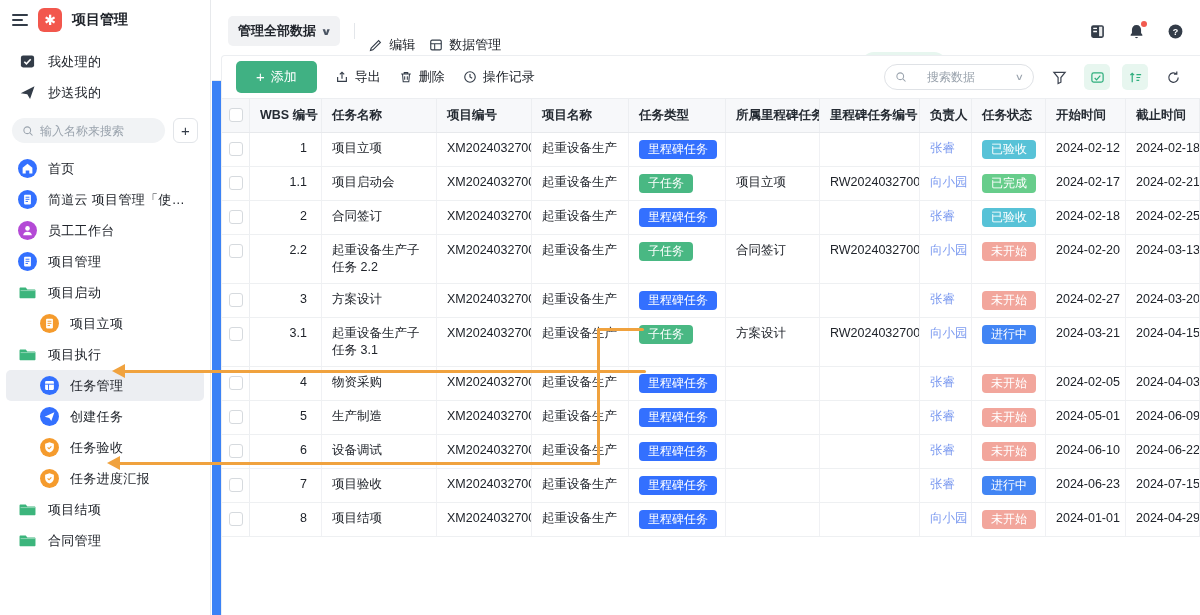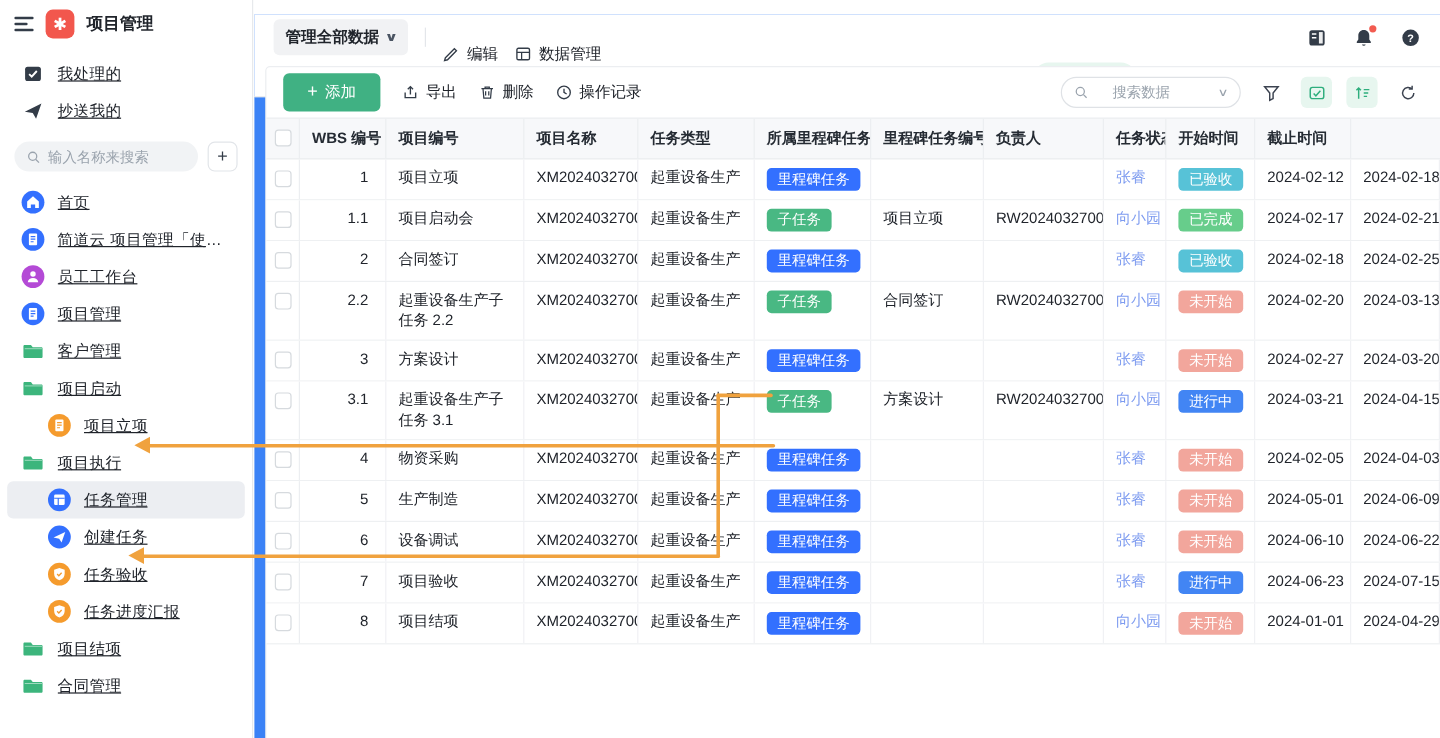--- a/index.html
+++ b/index.html
@@ -9,21 +9,21 @@
 
   
   .sidebar { position:absolute; left:0; top:0; width:211px; height:615px; background:#fff; border-right:1px solid #e7e9ec; overflow:hidden; }
   .side-header { display:flex; align-items:center; gap:10px; height:40px; padding:0 12px; }
   .burger { width:16px; height:12px; display:flex; flex-direction:column; justify-content:space-between; cursor:pointer; }
   .burger i { display:block; height:2px; background:#333c48; border-radius:1px; }
   .burger i:nth-child(2){ width:11px; }
   .app-logo { width:24px; height:24px; border-radius:6px; display:flex; align-items:center; justify-content:center; color:#fff; font-size:14px; }
   .app-title { font-weight:bold; font-size:14px; }
   .quick-list { padding:6px 0 2px; }
-  .side-item { display:flex; align-items:center; gap:11px; height:31px; padding:0 12px; margin:0 6px; border-radius:5px; cursor:pointer;text-decoration:underline; }
+  .side-item { display:flex; align-items:center; gap:11px; height:31px; padding:0 12px; margin:0 6px; border-radius:5px; cursor:pointer; }
   .side-item.indent { padding-left:34px; }
   .side-item.selected { background:#eceef2; }
   .side-item .lbl { white-space:nowrap; overflow:hidden; text-overflow:ellipsis; letter-spacing:.3px; }
   .cicon { width:19px; height:19px; border-radius:50%; flex:none; display:flex; align-items:center; justify-content:center; }
   .cicon svg, .flat-icon svg { width:13px; height:13px; display:block; }
   .flat-icon { width:19px; height:19px; flex:none; display:flex; align-items:center; justify-content:center; }
   .flat-icon svg { width:17px; height:17px; }
   .search-row { display:flex; align-items:flex-start; gap:8px; padding:8px 12px 10px; }
   .side-search { flex:1; display:flex; align-items:center; gap:6px; height:25px; background:#f1f3f5; border-radius:13px; padding:0 10px; color:#9aa3ad; }
   .side-search input { border:none; outline:none; background:transparent; font-size:12px; width:100%; color:#20242b; font-family:inherit; }
@@ -161,29 +161,20 @@
   <div class="side-item">
     <span class="cicon" style="background:#3370ff">
             <svg viewBox="0 0 16 16">
               <rect x="3.8" y="2" width="8.4" height="12" rx="1" fill="#fff"></rect>
               <path d="M5.6 5.2h4.8M5.6 7.8h4.8M5.6 10.4h3" stroke="#3370ff" stroke-width="1.2"></path>
             </svg>
           </span>
     <span class="lbl">项目管理</span>
   </div>
 
-  <div class="side-item">
-    <span class="flat-icon">
-            <svg viewBox="0 0 16 16">
-              <path d="M1.5 3.2h4.9l1.4 1.9h6.7c.6 0 1 .4 1 1v6.4c0 .6-.4 1-1 1h-13c-.6 0-1-.4-1-1V4.2c0-.6.4-1 1-1z" fill="#3cb57c"></path>
-              <path d="M1.5 6.2h13.5" stroke="#fff" stroke-width=".8" opacity=".5"></path>
-            </svg>
-          </span>
-    <span class="lbl">客户管理</span>
-  </div>
 
   <div class="side-item">
     <span class="flat-icon">
             <svg viewBox="0 0 16 16">
               <path d="M1.5 3.2h4.9l1.4 1.9h6.7c.6 0 1 .4 1 1v6.4c0 .6-.4 1-1 1h-13c-.6 0-1-.4-1-1V4.2c0-.6.4-1 1-1z" fill="#3cb57c"></path>
               <path d="M1.5 6.2h13.5" stroke="#fff" stroke-width=".8" opacity=".5"></path>
             </svg>
           </span>
     <span class="lbl">项目启动</span>
   </div>
@@ -424,20 +415,24 @@
 
       <div class="grid-row thead" id="thead">
           <div class="th-cb">
             <span class="cb"></span>
           </div>
           <div class="th">
        <span>WBS 编号</span>
 
      </div>
           <div class="th">
+       <span>任务名称</span>
+
+     </div>
+          <div class="th">
        <span>项目编号</span>
 
      </div>
           <div class="th">
        <span>项目名称</span>
 
      </div>
           <div class="th">
        <span>任务类型</span>
 

